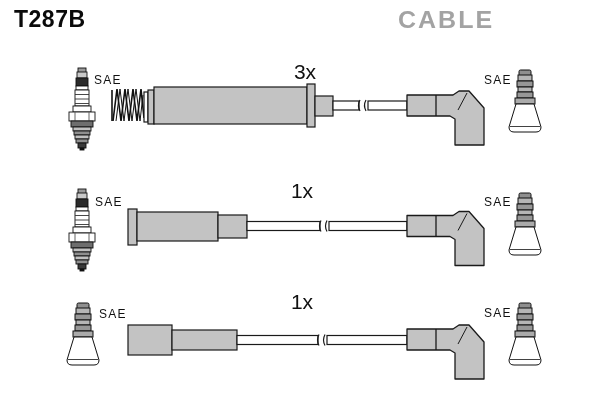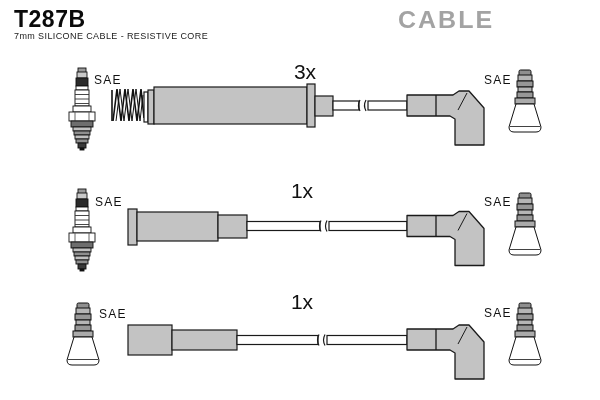--- a/index.html
+++ b/index.html
@@ -23,21 +23,20 @@
   svg.diagram{position:absolute;left:0;top:0;}
   text.qty{font-family:"Liberation Sans",sans-serif;font-size:21px;fill:#111;}
   text.sae{font-family:"Liberation Sans",sans-serif;font-size:12px;fill:#111;letter-spacing:1.2px;}
 </style>
 </head>
 <body>
 
 <div class="page">
 
   <h1 class="part-number">T287B</h1>
-  <div class="subtitle">7mm SILICONE CABLE - RESISTIVE CORE</div>
   <div class="brand">CABLE</div>
 
   <svg class="diagram" width="600" height="400" viewBox="0 0 600 400">
     <defs>
 
       <g id="spark-plug" stroke="#111" stroke-width="0.9">
         <rect x="14" y="0" width="8" height="5" fill="#999"></rect>
         <rect x="13" y="4" width="10" height="6" fill="#c9c9c9"></rect>
         <rect x="12" y="10" width="12" height="8" fill="#2b2b2b"></rect>
         <rect x="12" y="18" width="12" height="4" fill="#ffffff"></rect>

